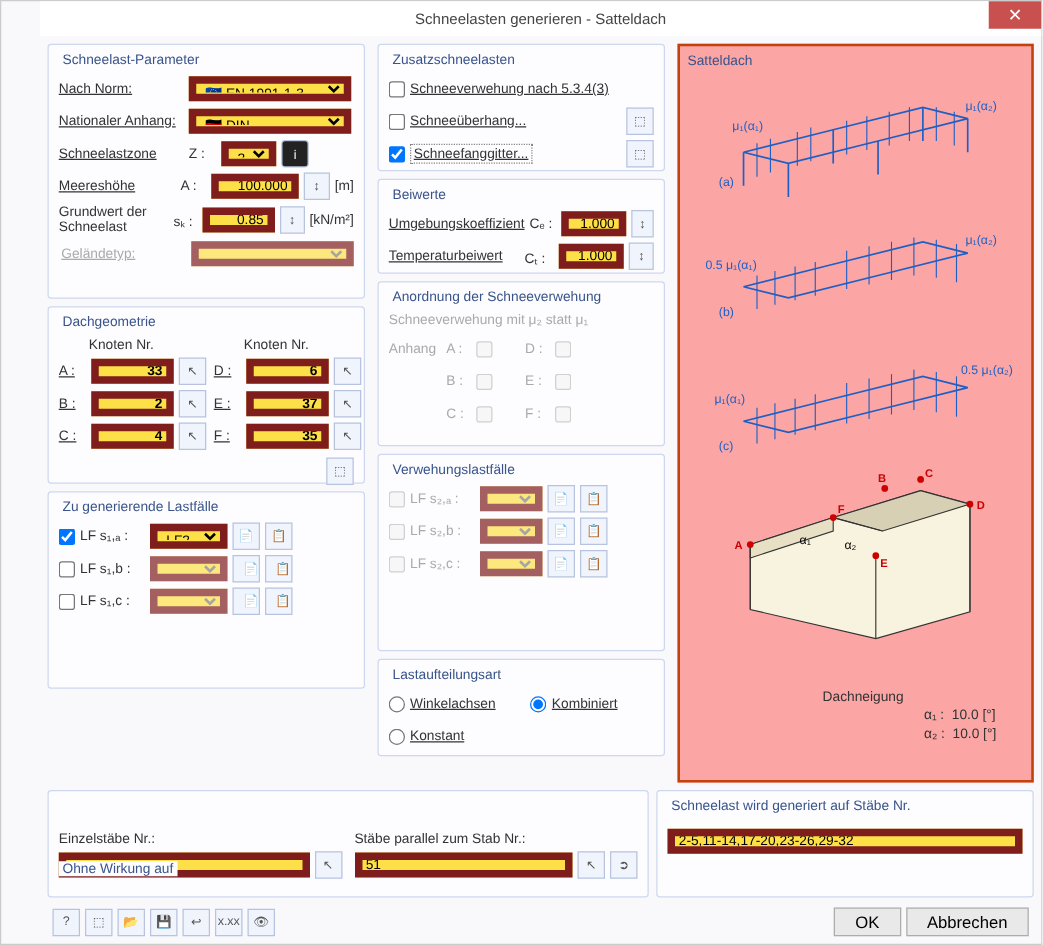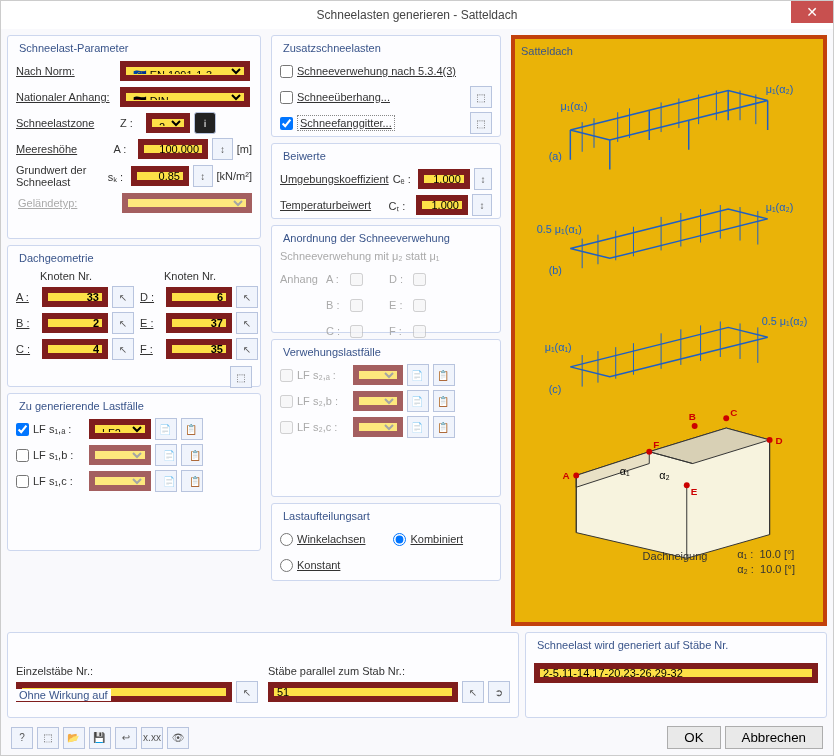--- a/index.html
+++ b/index.html
@@ -1,49 +1,49 @@
 <!DOCTYPE html>
 <html><head>
 <meta charset="utf-8">
 <style>
 * { box-sizing: border-box; margin: 0; padding: 0; }
 body { font-family: "Segoe UI", Tahoma, sans-serif; font-size: 11px; background: #fff; color: #333; }
-.window { width: 834px; height: 756px; background: #f9f9fc; display: flex; flex-direction: column; border: 1px solid #ccc; }
+.window { width: 834px; height: 756px; background: #f9f9fc; display: flex; flex-direction: column; border: 1px solid #ccc; padding-left: 31px; }
 .titlebar { height: 28px; background: #fff; display: flex; align-items: center; justify-content: center; position: relative; }
 .titlebar .title { color: #444; font-size: 12px; }
 .close-btn { position: absolute; right: 0; top: 0; width: 42px; height: 22px; background: #c8504f; color: #fff; display: flex; align-items: center; justify-content: center; font-size: 14px; cursor: pointer; }
 .content { flex: 1; display: flex; padding: 6px; gap: 10px; }
 .leftcol { width: 254px; display: flex; flex-direction: column; gap: 6px; }
 .midcol { width: 230px; display: flex; flex-direction: column; gap: 6px; }
 .rightcol { flex: 1; display: flex; flex-direction: column; }
 .group { border: 1px solid #cdd7ee; border-radius: 3px; background: #fdfdff; padding: 6px 8px 8px 8px; }
 .group-title { color: #39548a; font-size: 11px; margin-bottom: 6px; margin-top: -10px; background: #fdfdff; display: inline-block; padding: 0 3px; }
 .row { display: flex; align-items: center; margin-bottom: 4px; gap: 4px; min-height: 22px; }
 .lbl { width: 100px; display: inline-block; }
 .lblsm { width: 22px; display: inline-block; text-decoration: underline; }
 select, input[type=text] { border: 6px solid #7f1d1d; height: 20px; font-size: 11px; padding: 1px 3px; background: #fde047; }
 select { height: 20px; }
 .spinner { width: 70px; text-align: right; }
 .row .ul { text-decoration: underline; }
 .iconbtn { width: 22px; height: 22px; border: 1px solid #b8c4de; background: #f0f4fc; display: inline-flex; align-items: center; justify-content: center; cursor: pointer; font-size: 10px; color: #555; }
 .numinput { width: 66px; text-align: right; font-weight: bold; }
 .disabled { color: #aaa; justify-content: flex-end; }
-.diagram-box { flex: 1; border: 4px solid #c2410c; background: #eab308; position: relative; padding: 6px; }
+.diagram-box { flex: 1; border: 2px solid #c2410c; background: #fca5a5; position: relative; padding: 6px; }
 .diagram-title { color: #39548a; font-size: 11px; margin-bottom: 4px; }
 .bottom-row { display: flex; gap: 6px; padding: 0 6px 2px 6px; }
 .footer { display: flex; align-items: center; padding: 6px 10px; gap: 4px; }
 .footer-spacer { flex: 1; }
 .btn { border: 1px solid #adadad; background: #e9e9e9; padding: 3px 16px; cursor: pointer; }
 .two-col { display: flex; gap: 6px; }
 .two-col > div { flex: 1; }
 .radio-row { display: flex; align-items: center; gap: 4px; }
 input[type=checkbox], input[type=radio] { margin: 0; }
 .roof-svg { width: 100%; }
 .slopes { position: absolute; bottom: 60px; width: 100%; text-align: center; }
-.slope-vals { position: absolute; bottom: 46px; right: 28px; font-size: 11px; line-height: 1.3; }
+.slope-vals { position: absolute; bottom: 30px; right: 28px; font-size: 11px; line-height: 1.3; }
 </style>
 </head>
 <body>
 
 <div class="window">
   <div class="titlebar">
     <span class="title">Schneelasten generieren  -  Satteldach</span>
     <div class="close-btn">
         <span>✕</span>
       </div>
@@ -193,21 +193,21 @@
             <span class="iconbtn">↕</span>
           </div>
         <div class="row">
             <span class="ul" style="width:116px">Temperaturbeiwert</span>
             <span style="width:26px">Cₜ :</span>
             <input type="text" class="spinner" style="width: 52px;" value="1.000">
             <span class="iconbtn">↕</span>
           </div>
       </div>
 
-      <div class="group disabled" style="height:108px">
+      <div class="group disabled" style="height:132px">
         <div class="group-title" style="color:#39548a">Anordnung der Schneeverwehung</div>
         <div style="margin-bottom:6px">Schneeverwehung mit μ₂ statt μ₁</div>
         <div class="two-col">
           <div>
             <div class="row">
                 <span style="width:42px">Anhang</span>
                 <span style="width:20px">A :</span>
                 <input type="checkbox" disabled="" style="">
               </div>
             <div class="row">

